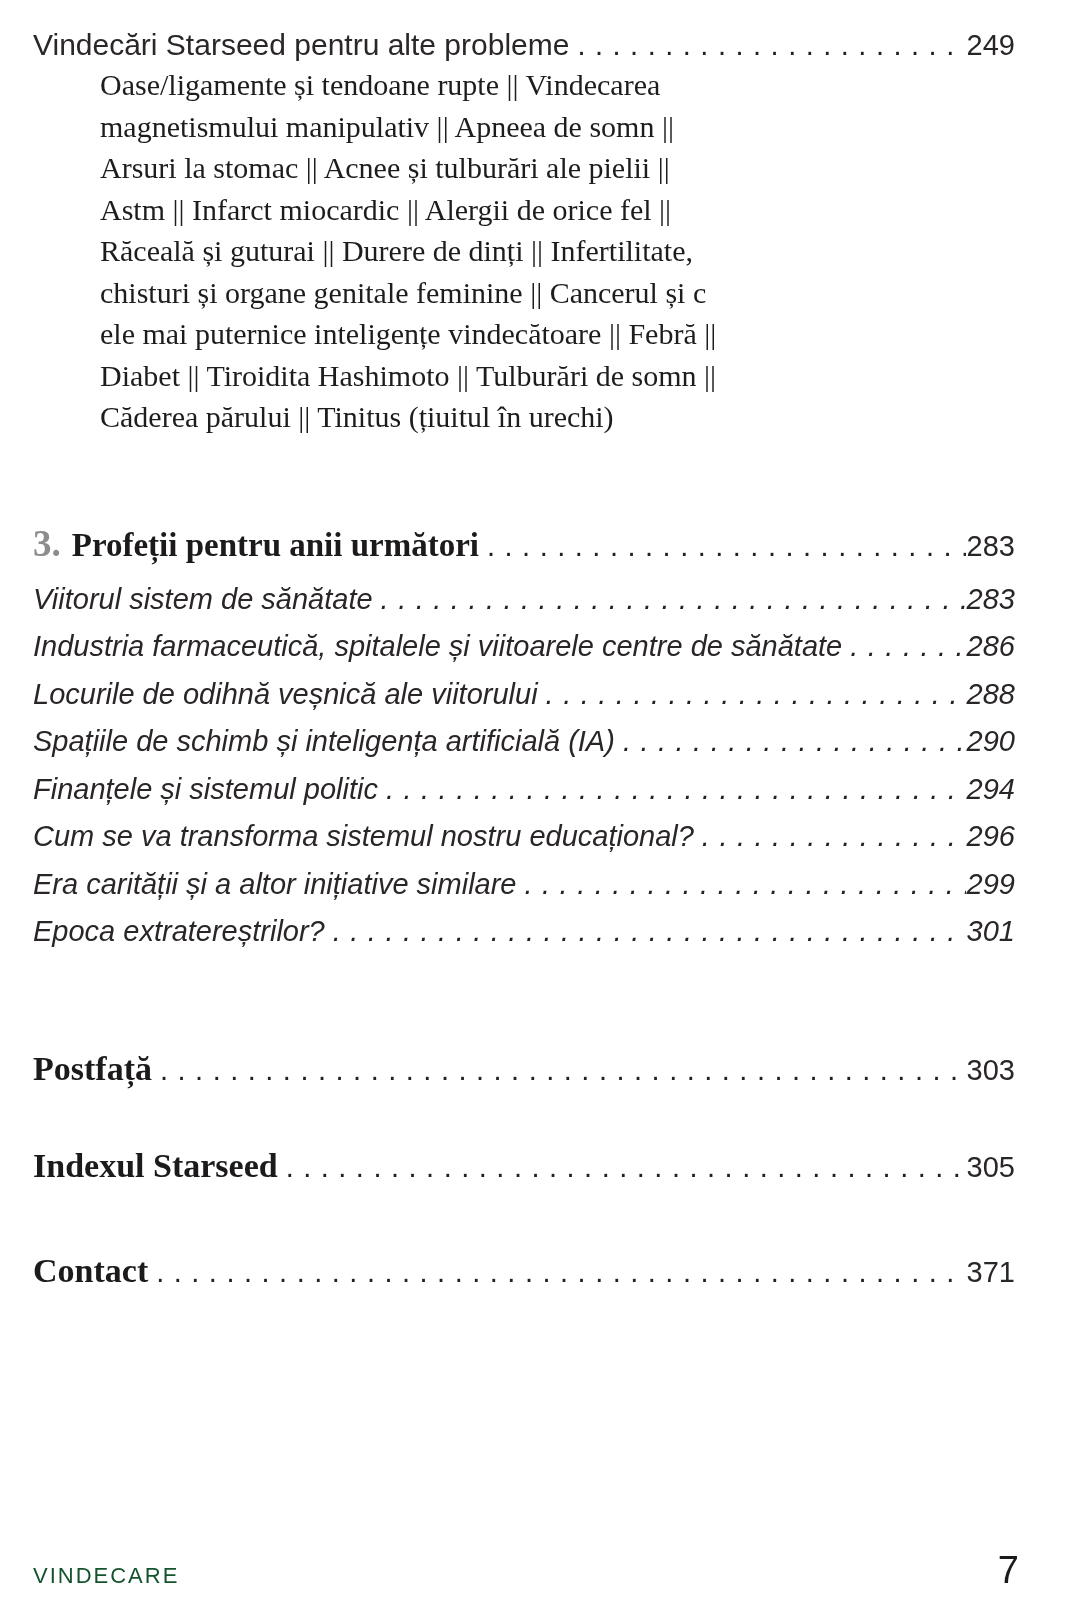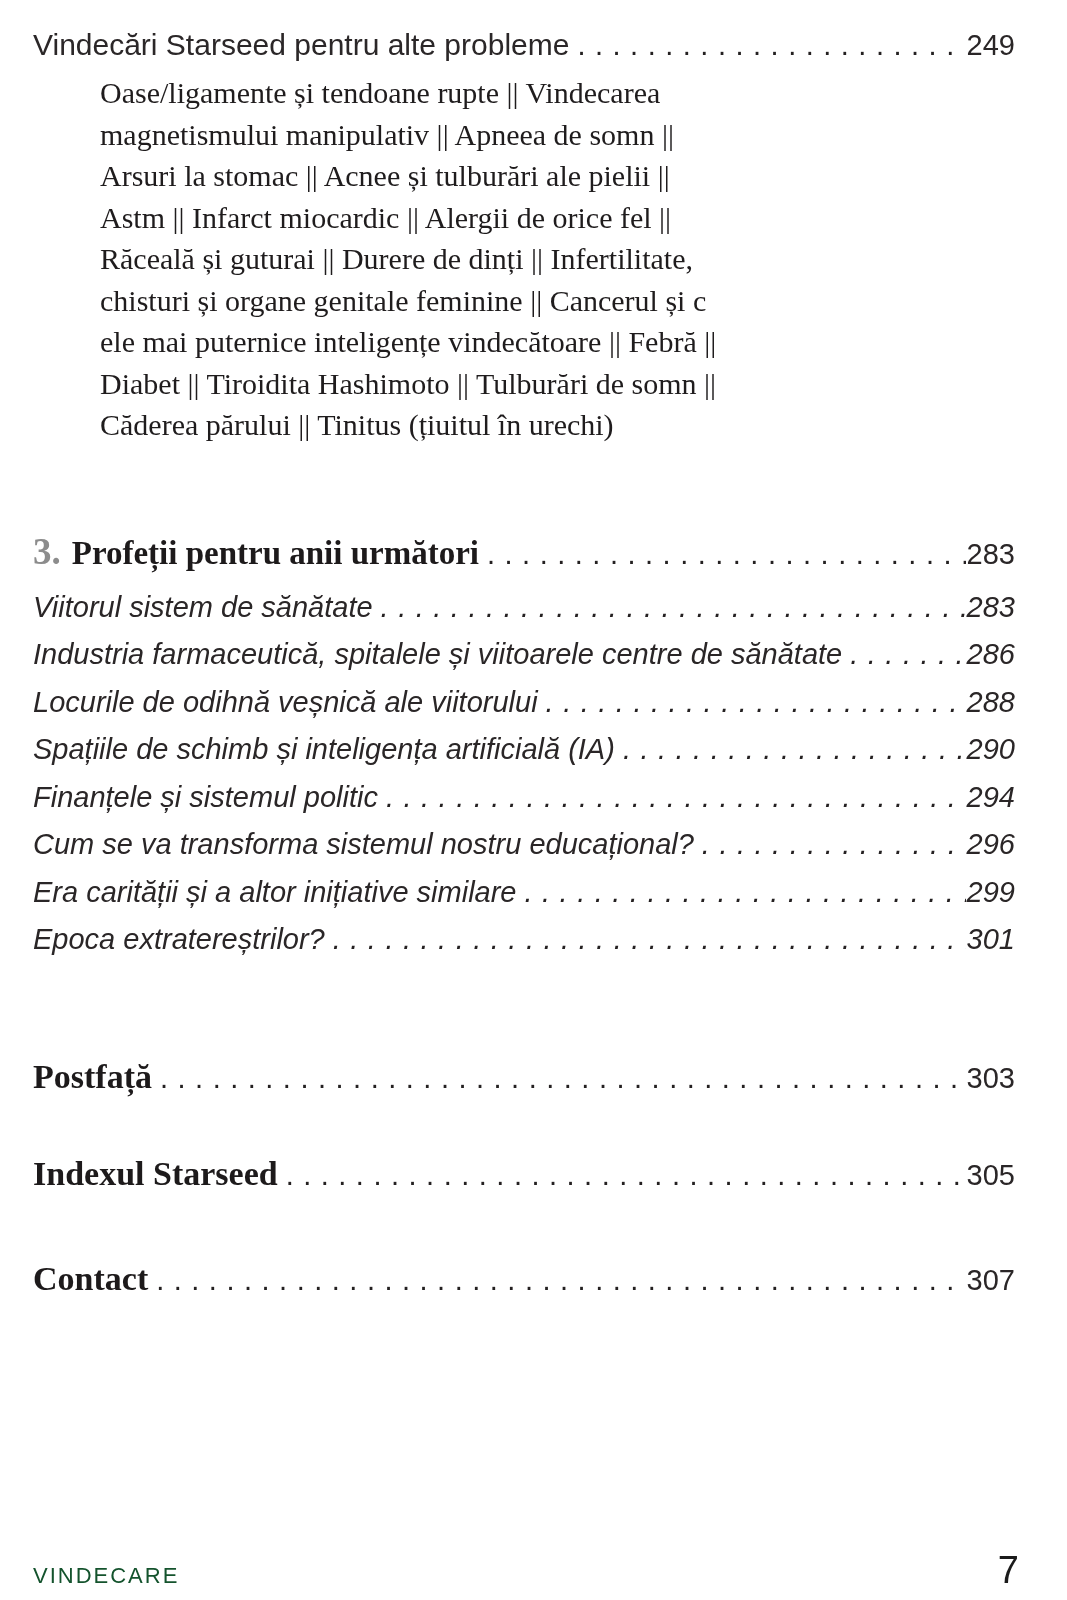--- a/index.html
+++ b/index.html
@@ -42,21 +42,21 @@
     color: #2a2627;
   }
   
   .top-entry-row {
     font-size: 30px;
     line-height: 38px;
   }
   .top-entry-row .title { color: #2b2728; }
   
   .description {
-    margin: 8px 0 0 67px;
+    margin: 0 0 0 67px;
     font-family: "Liberation Serif", serif;
     font-size: 30px;
     line-height: 41.5px;
     color: #1f1c1d;
   }
   .description div { white-space: nowrap; }
   
   .chapter-row {
     margin-top: 84px;
     line-height: 44px;
@@ -194,21 +194,21 @@
     <span class="pagenum">303</span>
   </div>
   <div class="row back-row back-row-1">
     <span class="title">Indexul Starseed</span>
     <span class="leader"></span>
     <span class="pagenum">305</span>
   </div>
   <div class="row back-row back-row-2">
     <span class="title">Contact</span>
     <span class="leader"></span>
-    <span class="pagenum">307</span>
+    <span class="pagenum">371</span>
   </div>
 
   <div class="footer">
     <span class="footer-left">VINDECARE</span>
     <span class="footer-pagenum">7</span>
   </div>
 
 </div>
 
 </body></html>

